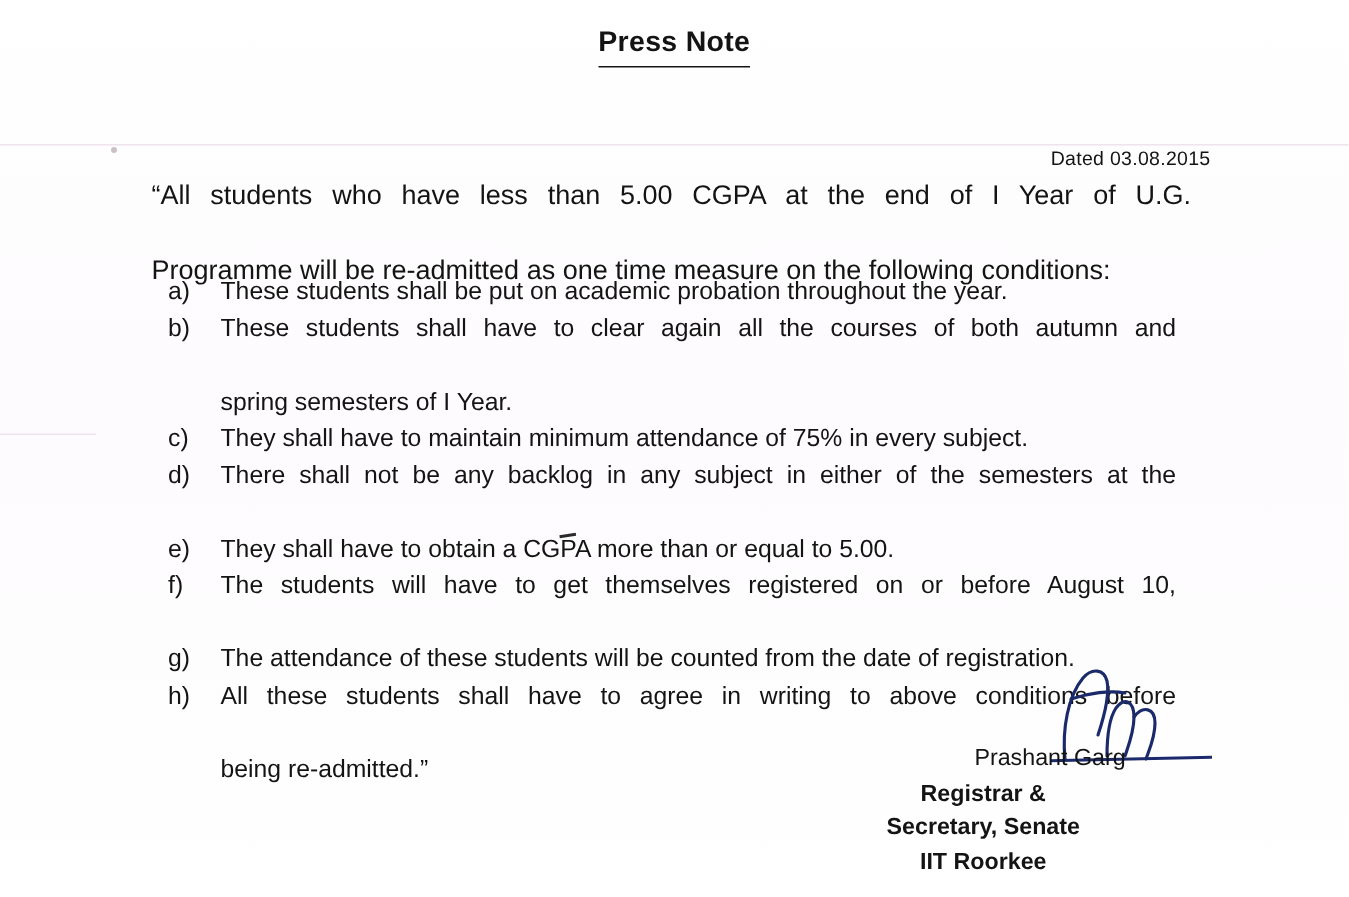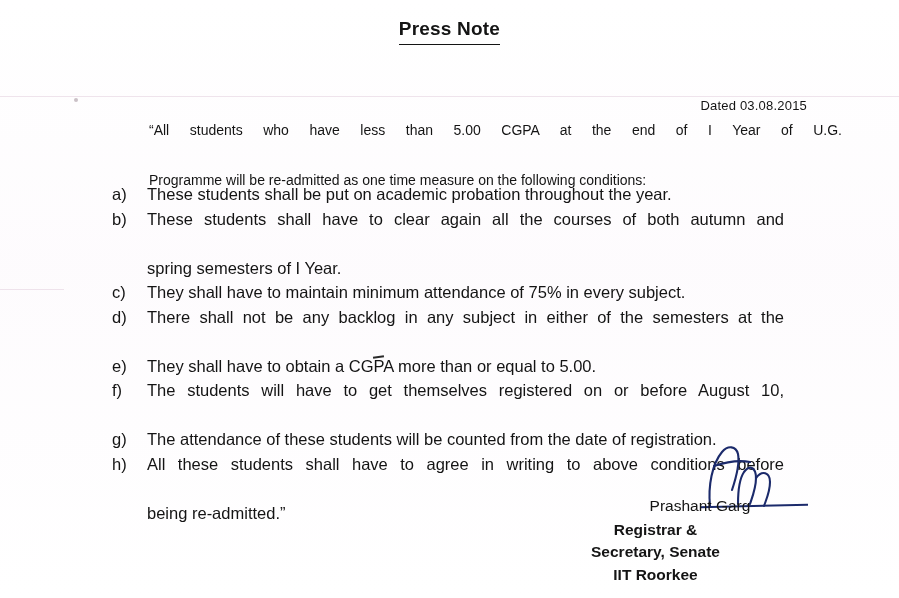--- a/index.html
+++ b/index.html
@@ -65,25 +65,24 @@
     font-size: 13px;
     letter-spacing: 0.2px;
     margin-top: 36px;
   }
 
   .intro {
     position: absolute;
     top: 118px;
     left: 101px;
     width: 693px;
-    font-size: 14px;
+    font-size: 18px;
     line-height: 25px;
     text-align: justify;
     text-justify: inter-word;
-    margin-left: 48px;
   }
   .intro .l1 { display: block; text-align: justify; }
   .intro .l1::after { content: ""; display: inline-block; width: 100%; }
   .intro .l2 { display: block; }
 
   .conditions {
     position: absolute;
     top: 182px;
     left: 112px;
     width: 672px;

